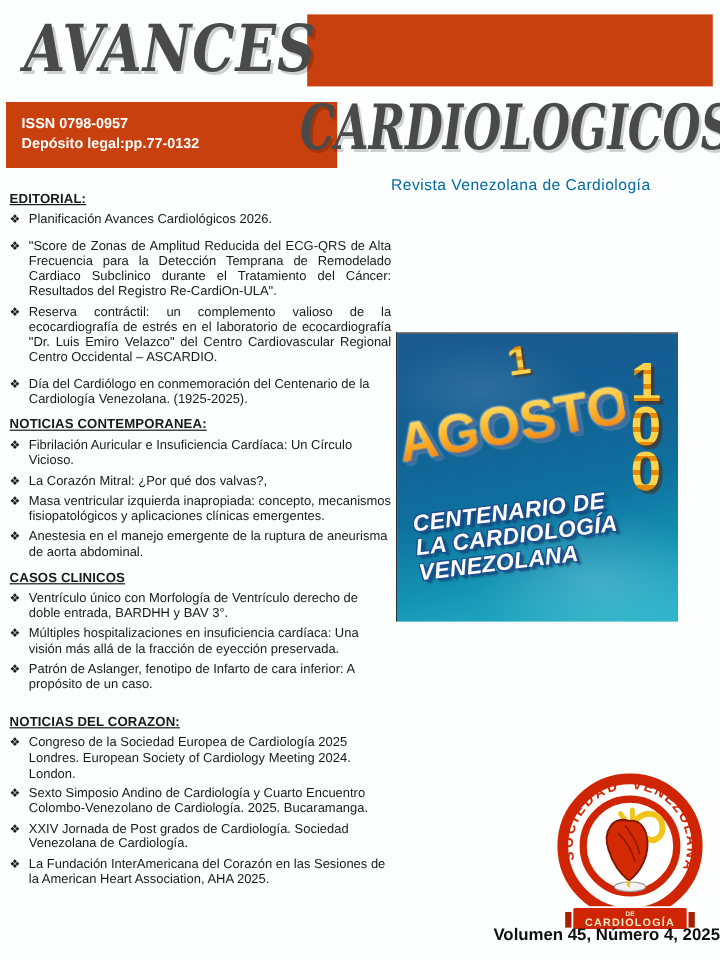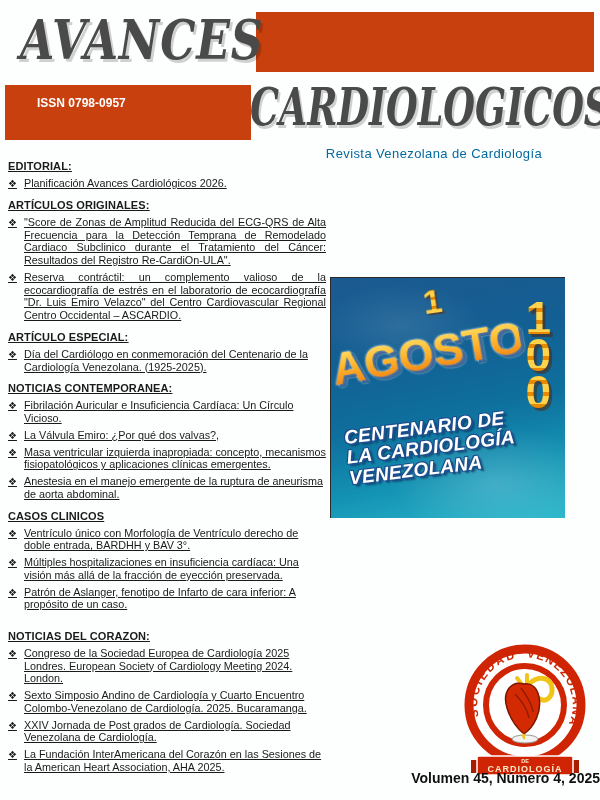--- a/index.html
+++ b/index.html
@@ -17,22 +17,22 @@
   }
   .title-avances {
     position:absolute; left:20px; top:8px; z-index:2;
     font-family:"DejaVu Serif", serif;
     font-size:54px; font-weight:800; font-style:italic;
     color:#4a4a4a; letter-spacing:1px; white-space:nowrap;
     transform:scaleX(.82); transform-origin:left top;
     text-shadow:3px 3px 0 rgba(0,0,0,.18);
   }
   .red-band {
-    position:absolute; left:5px; top:85px; width:246px; height:55px;
-    background:#c9400f; padding:10px 0 0 32px;
+    position:absolute; left:5px; top:85px; width:276px; height:55px;
+    background:#c9400f; padding:10px 0 0 13px;
   }
   .red-band .line { color:#ffffff; font-weight:bold; font-size:12px; line-height:1.35; }
   .title-cardio {
     position:absolute; left:250px; top:76px; z-index:2;
     font-family:"DejaVu Serif", serif;
     font-size:52px; font-weight:800; font-style:italic;
     color:#4a4a4a; white-space:nowrap;
     transform:scaleX(.70); transform-origin:left top;
     text-shadow:3px 3px 0 rgba(0,0,0,.18);
   }
@@ -40,21 +40,21 @@
     position:absolute; left:266px; top:146px; width:336px;
     text-align:center; color:#0369a1; font-size:13px; letter-spacing:.4px;
     line-height:1.2;
   }
 
   
   .toc {
     position:absolute; left:8px; top:160px; width:318px;
     font-size:10.8px; line-height:1.18;
   }
-  .section { margin-top:9px;text-decoration:underline; }
+  .section { margin-top:9px; }
   .section:first-child { margin-top:0; }
   .section.extra-gap { margin-top:19px; }
   .section h3 {
     font-size:11px; font-weight:bold; text-decoration:underline;
     margin-bottom:4px; letter-spacing:.1px;
   }
   .item { display:flex; margin-bottom:4px; }
   .item .bullet { flex:0 0 16px; font-size:10px; line-height:1.3; }
   .item .txt { flex:1; text-align:justify; }
   .item .txt.no-just { text-align:left; }
@@ -114,66 +114,65 @@
 </head>
 <body>
 
 <div class="page">
 
   <div class="red-top"></div>
   <div class="title-avances">AVANCES</div>
 
   <div class="red-band">
     <div class="line">ISSN 0798-0957</div>
+    <div class="line">Depósito legal:pp.77-0132</div>
   </div>
   <div class="title-cardio">CARDIOLOGICOS</div>
 
   <div class="subtitle">
     <div>Revista Venezolana de Cardiología</div>
   </div>
 
   <div class="toc">
 
     <div class="section">
       <h3>EDITORIAL:</h3>
       <div class="item">
         <span class="bullet">❖</span>
         <span class="txt no-just">Planificación Avances Cardiológicos 2026.</span>
       </div>
     </div>
 
     <div class="section">
-      <h3>ARTÍCULOS ORIGINALES:</h3>
       <div class="item">
         <span class="bullet">❖</span>
         <span class="txt">"Score de Zonas de Amplitud Reducida del ECG-QRS de Alta Frecuencia para la Detección Temprana de Remodelado Cardiaco Subclinico durante el Tratamiento del Cáncer: Resultados del Registro Re-CardiOn-ULA".</span>
       </div>
       <div class="item">
         <span class="bullet">❖</span>
         <span class="txt">Reserva contráctil: un complemento valioso de la ecocardiografía de estrés en el laboratorio de ecocardiografía "Dr. Luis Emiro Velazco" del Centro Cardiovascular Regional Centro Occidental – ASCARDIO.</span>
       </div>
     </div>
 
     <div class="section">
-      <h3>ARTÍCULO ESPECIAL:</h3>
       <div class="item">
         <span class="bullet">❖</span>
         <span class="txt no-just">Día del Cardiólogo en conmemoración del Centenario de la Cardiología Venezolana.  (1925-2025).</span>
       </div>
     </div>
 
     <div class="section">
       <h3>NOTICIAS CONTEMPORANEA:</h3>
       <div class="item">
         <span class="bullet">❖</span>
         <span class="txt no-just">Fibrilación Auricular e Insuficiencia Cardíaca: Un Círculo Vicioso.</span>
       </div>
       <div class="item">
         <span class="bullet">❖</span>
-        <span class="txt no-just">La Válvula Emiro: ¿Por qué dos valvas?,</span>
+        <span class="txt no-just">La Corazón Mitral: ¿Por qué dos valvas?,</span>
       </div>
       <div class="item">
         <span class="bullet">❖</span>
         <span class="txt no-just">Masa ventricular izquierda inapropiada: concepto, mecanismos fisiopatológicos y aplicaciones clínicas emergentes.</span>
       </div>
       <div class="item">
         <span class="bullet">❖</span>
         <span class="txt no-just">Anestesia en el manejo emergente de la ruptura de aneurisma de aorta abdominal.</span>
       </div>
     </div>

